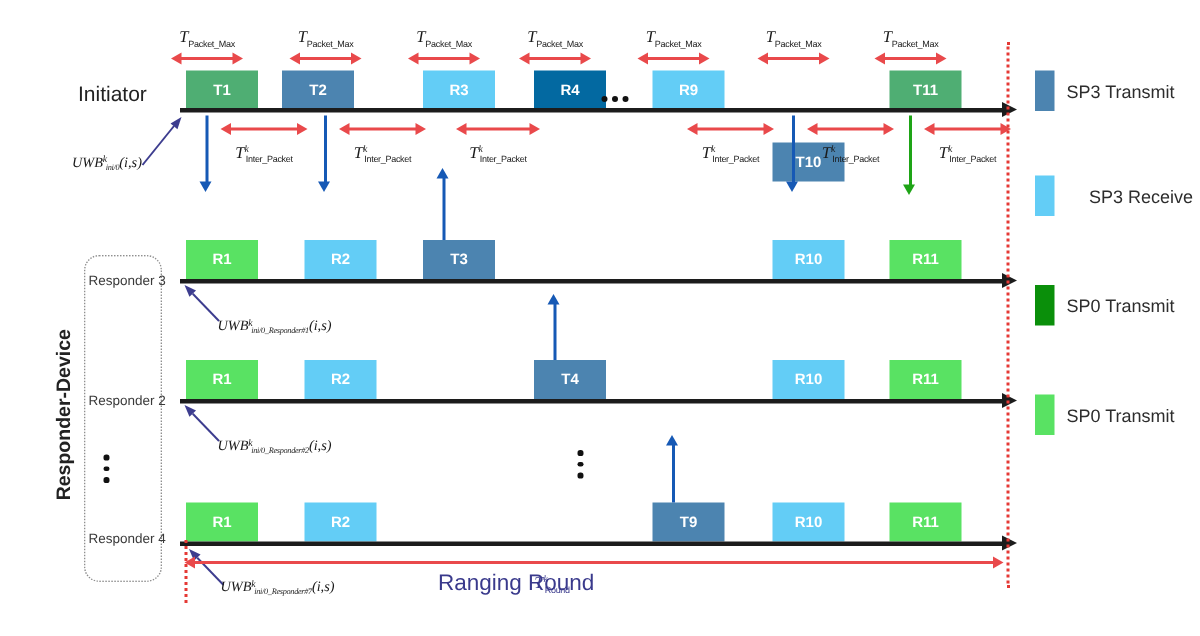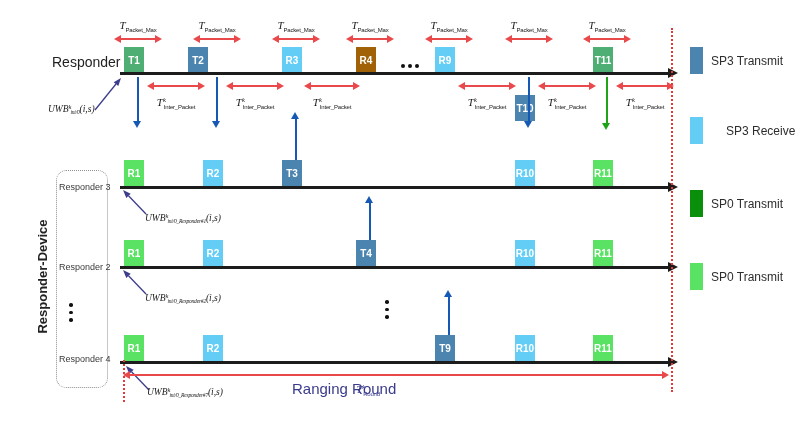--- a/index.html
+++ b/index.html
@@ -1,18 +1,18 @@
 <!DOCTYPE html>
 <html><head>
 <meta charset="utf-8">
 <style>
   html,body{margin:0;padding:0;background:#fff}
   .canvas{position:relative;width:800px;height:424px;background:#fff;overflow:hidden;
           font-family:"Liberation Sans",sans-serif;color:#1a1a1a}
-  .box{position:absolute;width:20px;height:26px;color:#fff;font-size:10px;font-weight:600;
+  .box{position:absolute;width:48px;height:26px;color:#fff;font-size:10px;font-weight:600;
        display:flex;align-items:center;justify-content:center}
   .tl{position:absolute;height:3px;background:#1c1c1c}
   .tlh{position:absolute;width:0;height:0;border-left:10px solid #1c1c1c;
        border-top:5px solid transparent;border-bottom:5px solid transparent}
   .ra{position:absolute;height:2px;background:#e9494b}
   .ra::before{content:"";position:absolute;left:-6px;top:-3px;width:0;height:0;
        border-right:7px solid #e9494b;border-top:4px solid transparent;border-bottom:4px solid transparent}
   .ra::after{content:"";position:absolute;right:-6px;top:-3px;width:0;height:0;
        border-left:7px solid #e9494b;border-top:4px solid transparent;border-bottom:4px solid transparent}
   .shaft{position:absolute;width:2px;background:#1659b5}
@@ -45,41 +45,41 @@
   .dot.big{width:4px;height:4px}
   .rr-prefix{position:absolute;font-weight:normal;font-size:15px;color:#3a3a8c;white-space:nowrap}
   .round-t{color:#3a3a8c}
   .ann{position:absolute}
 </style>
 </head>
 <body>
 
 <div class="canvas">
 
-  <div class="row-label" style="left:52px;top:54px;font-size:14px">Responder</div>
+  <div class="row-label" style="left:52px;top:54px;font-size:14px">Initiator</div>
 
   <div class="pm-label" style="left:116px;top:15px"><span class="tsym"><span>T</span><sub>Packet_Max</sub></span></div>
   <div class="ra" style="left:120px;top:38px;width:36px"></div>
   <div class="pm-label" style="left:195px;top:15px"><span class="tsym"><span>T</span><sub>Packet_Max</sub></span></div>
   <div class="ra" style="left:199px;top:38px;width:36px"></div>
   <div class="pm-label" style="left:274px;top:15px"><span class="tsym"><span>T</span><sub>Packet_Max</sub></span></div>
   <div class="ra" style="left:278px;top:38px;width:36px"></div>
   <div class="pm-label" style="left:348px;top:15px"><span class="tsym"><span>T</span><sub>Packet_Max</sub></span></div>
   <div class="ra" style="left:352px;top:38px;width:36px"></div>
   <div class="pm-label" style="left:427px;top:15px"><span class="tsym"><span>T</span><sub>Packet_Max</sub></span></div>
   <div class="ra" style="left:431px;top:38px;width:36px"></div>
   <div class="pm-label" style="left:507px;top:15px"><span class="tsym"><span>T</span><sub>Packet_Max</sub></span></div>
   <div class="ra" style="left:511px;top:38px;width:36px"></div>
   <div class="pm-label" style="left:585px;top:15px"><span class="tsym"><span>T</span><sub>Packet_Max</sub></span></div>
   <div class="ra" style="left:589px;top:38px;width:36px"></div>
 
   <div class="box" style="left: 124px; top: 47px; background: rgb(79, 174, 115);">T1</div>
   <div class="box" style="left: 188px; top: 47px; background: rgb(76, 132, 176);">T2</div>
   <div class="box" style="left: 282px; top: 47px; background: rgb(99, 205, 246);">R3</div>
-  <div class="box" style="left: 356px; top: 47px; background: #a16207;">R4</div>
+  <div class="box" style="left: 356px; top: 47px; background: #0369a1;">R4</div>
   <div class="box" style="left: 435px; top: 47px; background: rgb(99, 205, 246);">R9</div>
   <div class="box" style="left: 515px; top: 47px; background: rgb(76, 132, 176); margin-top: 48px;">T10</div>
   <div class="box" style="left: 593px; top: 47px; background: rgb(79, 174, 115);">T11</div>
 
   <div class="tl" style="left:120px;top:72px;width:548px"></div>
   <div class="tlh" style="left:668px;top:68px"></div>
   <div class="dots-h" style="left:401px;top:64px">
       <span class="dot big"></span>
       <span class="dot big"></span>
       <span class="dot big"></span>

